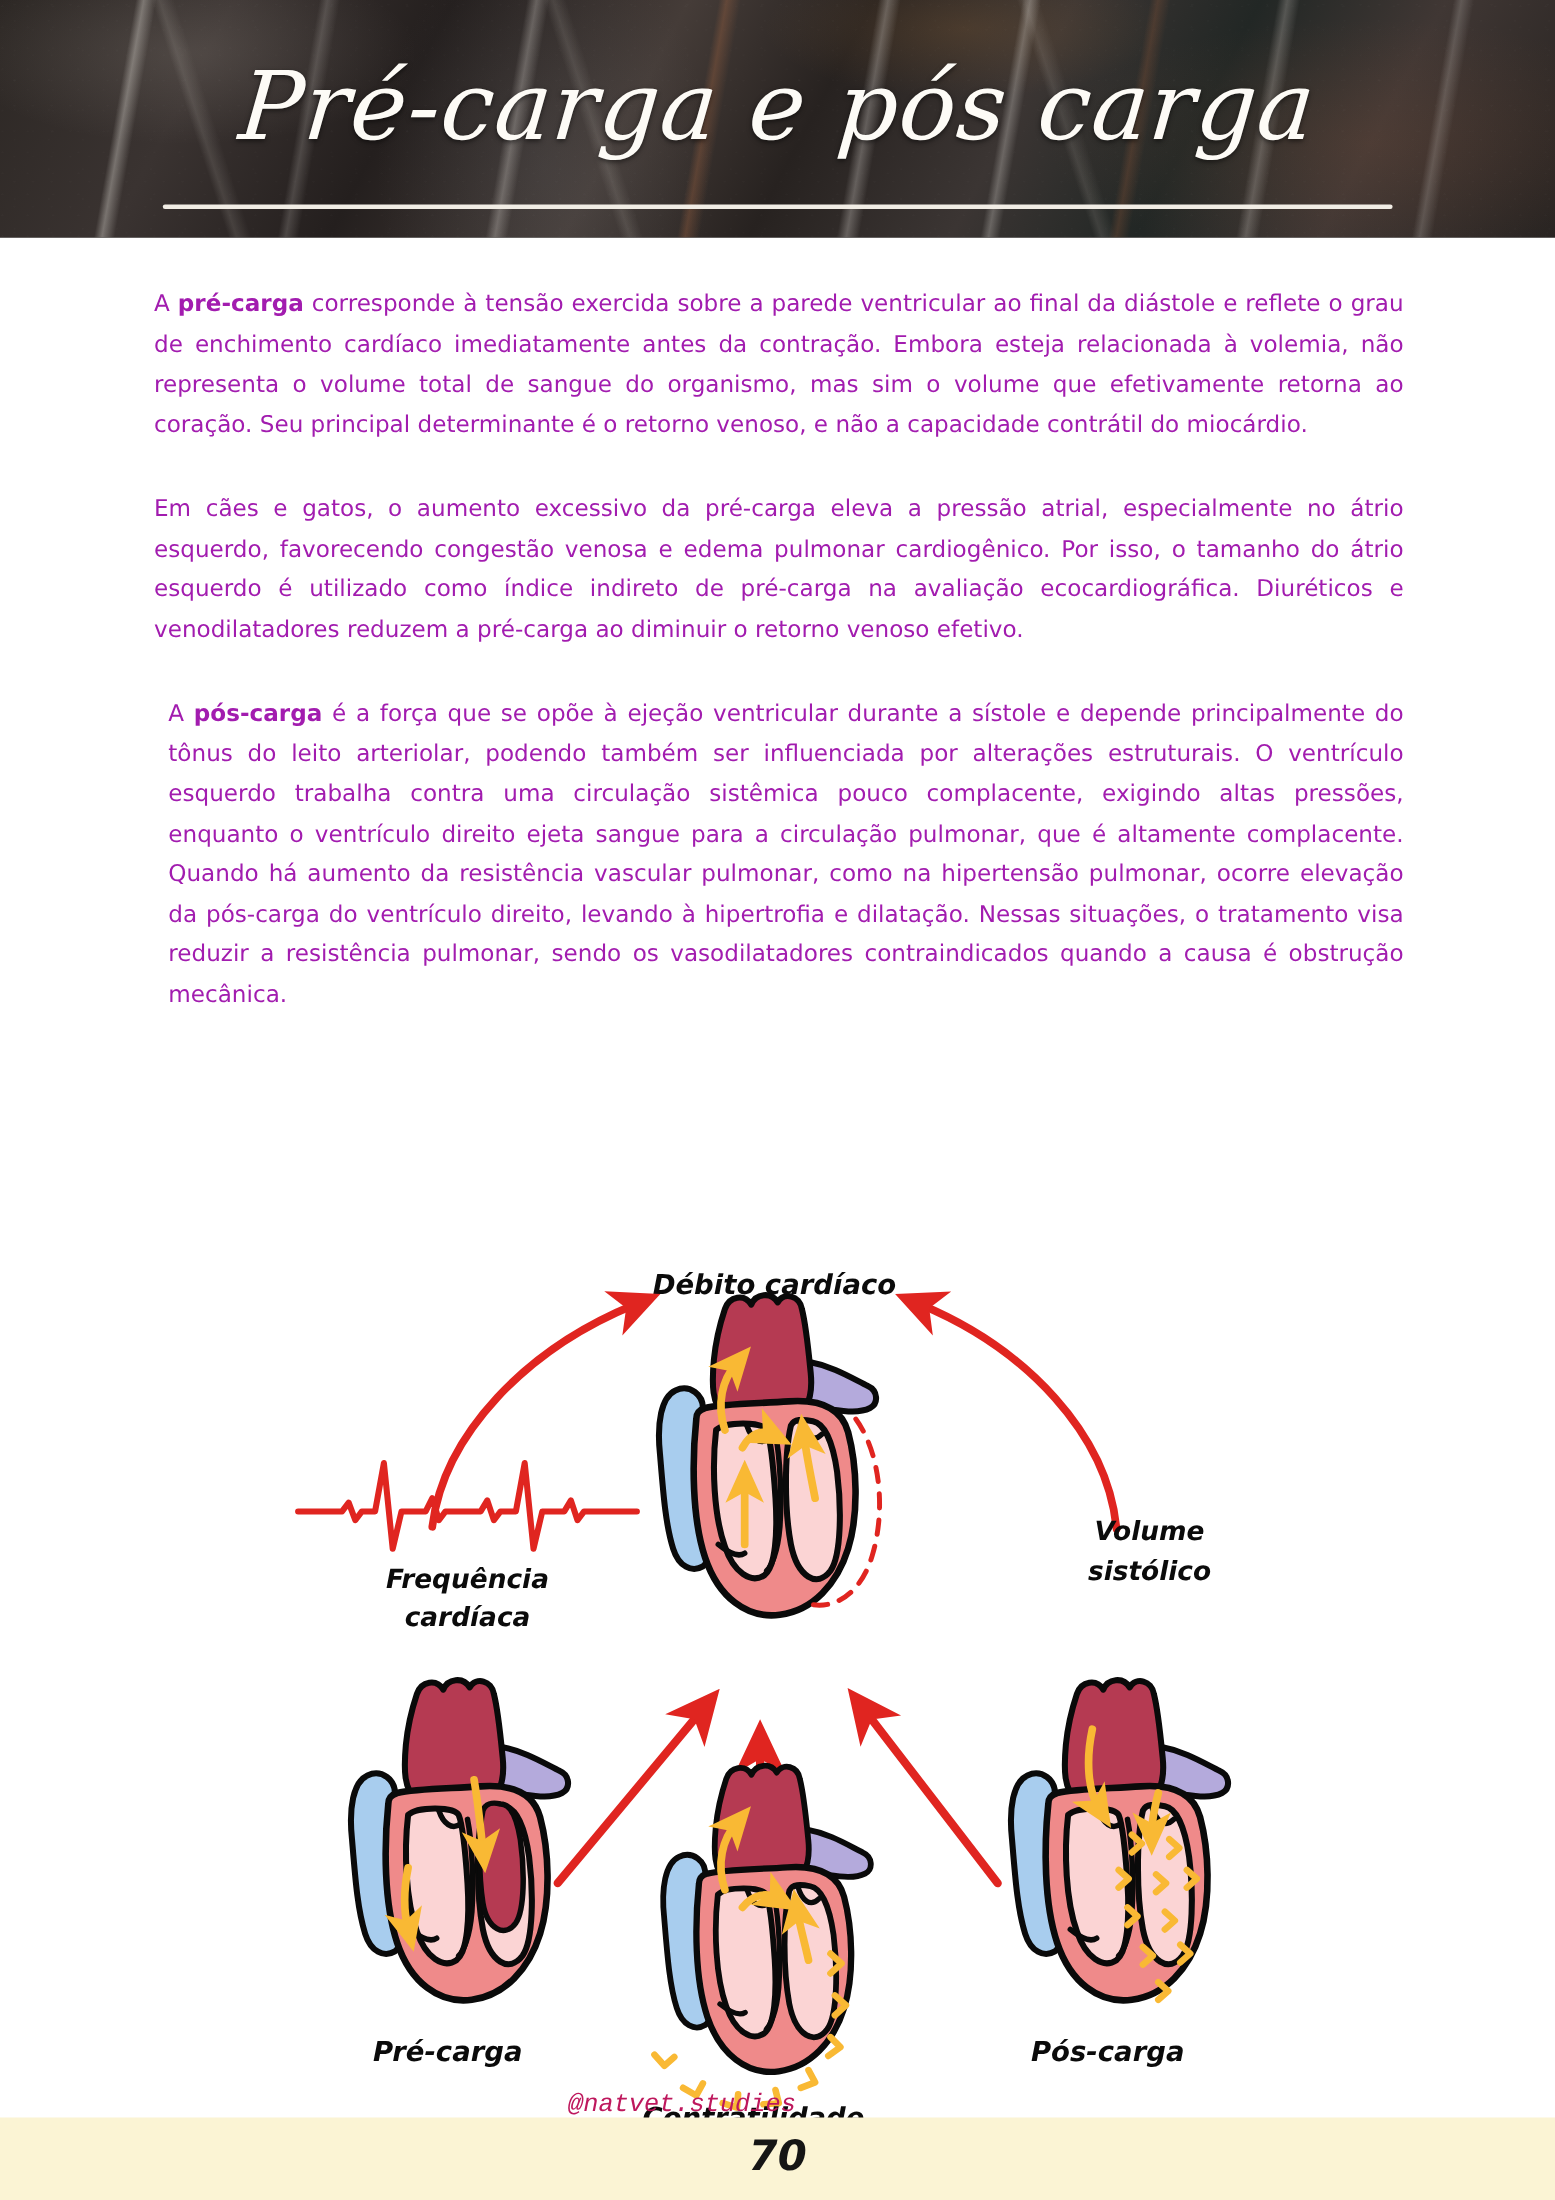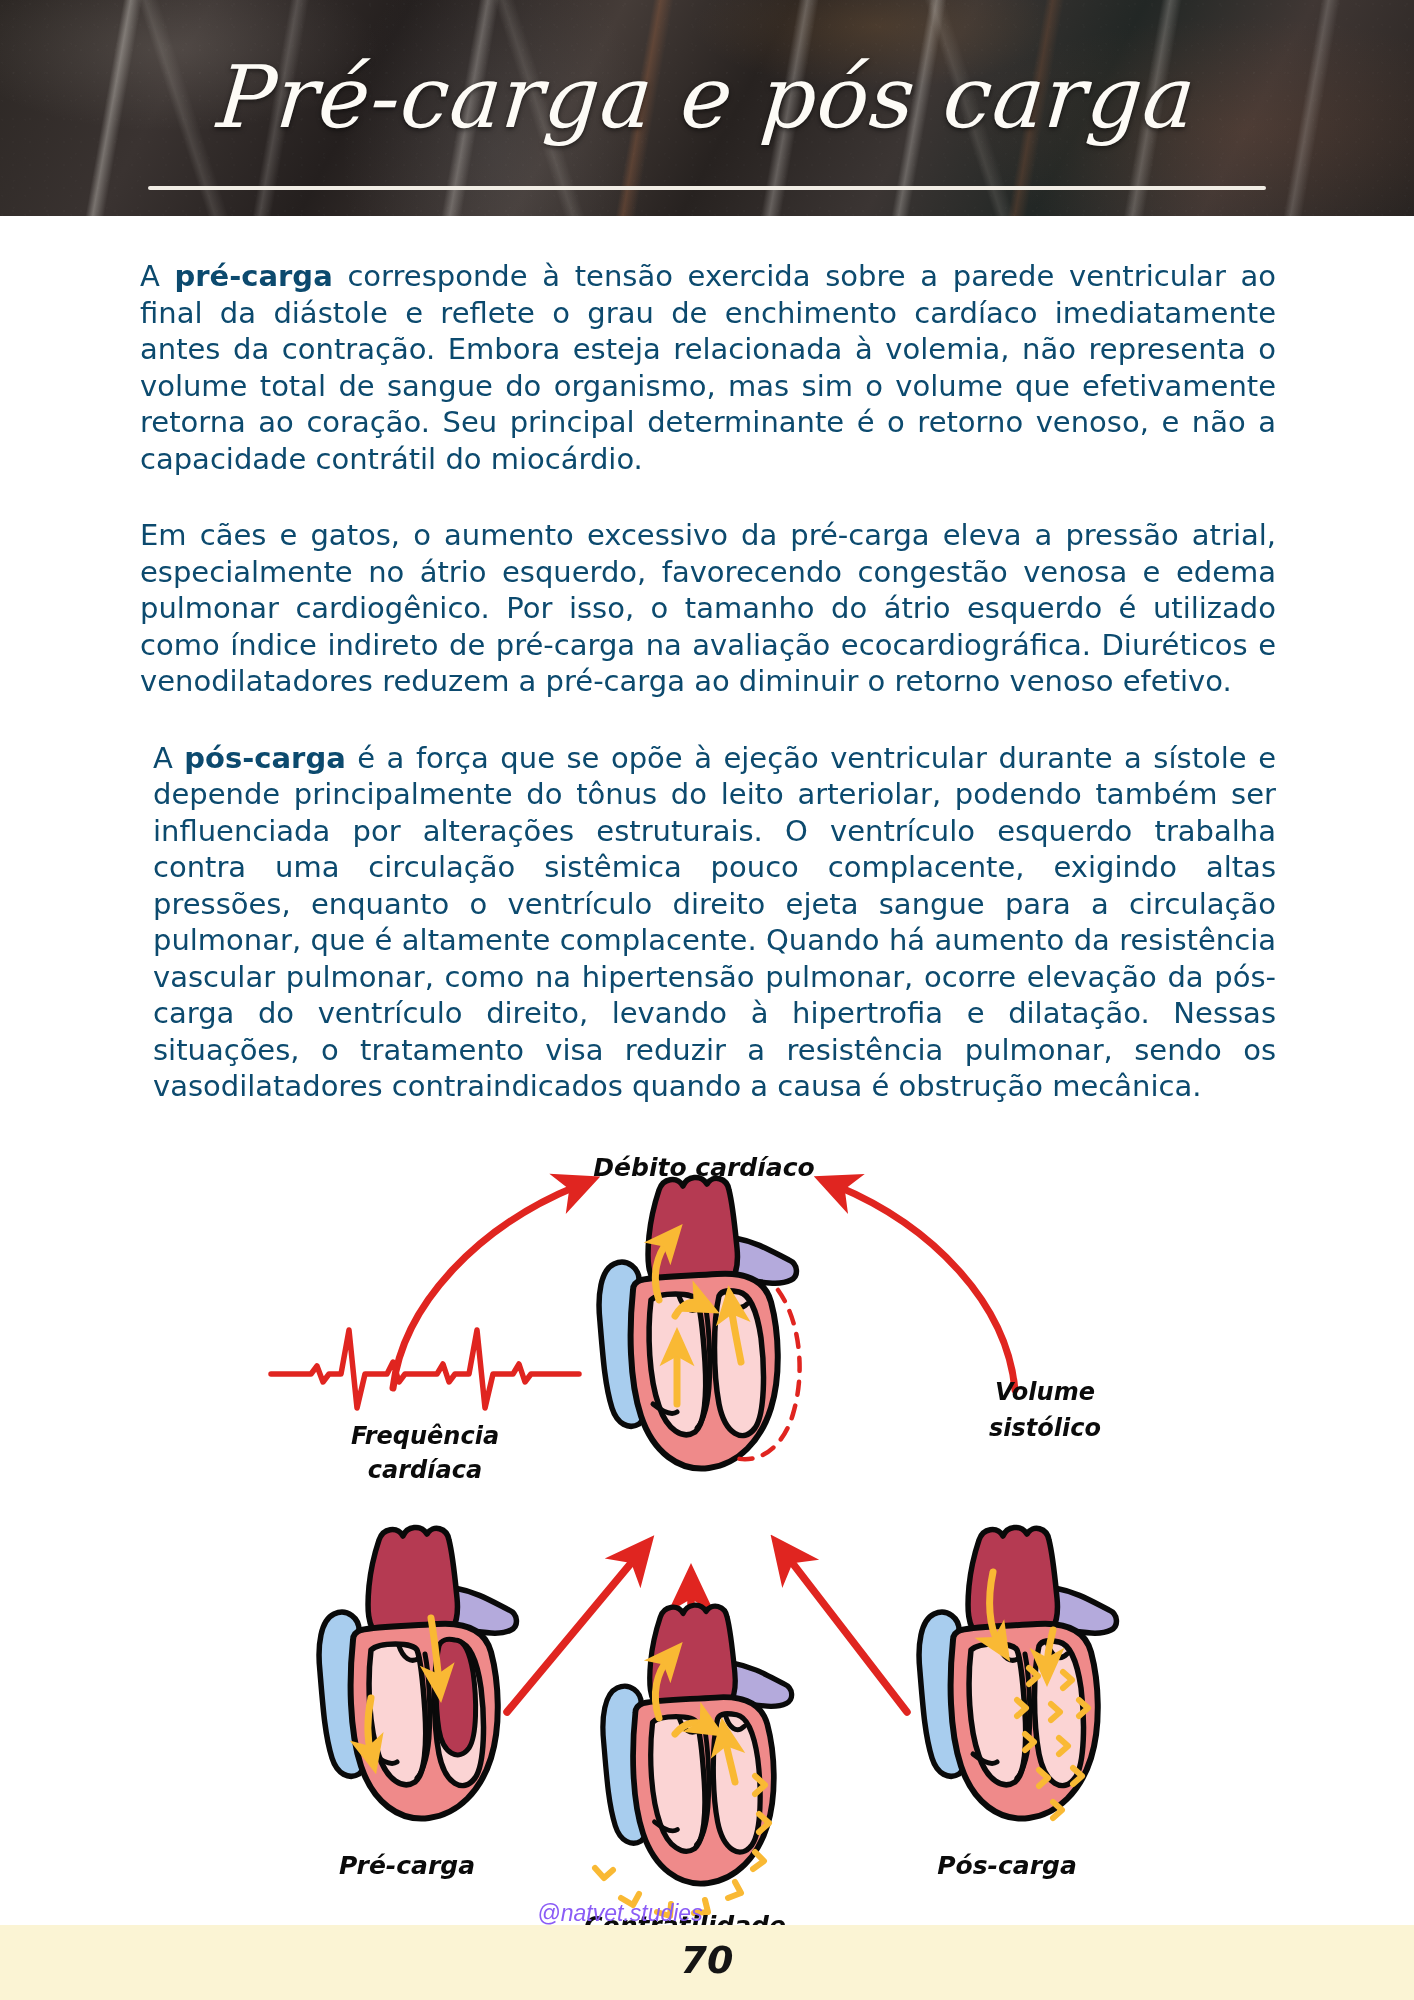--- a/index.html
+++ b/index.html
@@ -77,23 +77,23 @@
 
   
   .content{
     position:absolute;
     left:140px; top:258px;
     width:1136px;
   }
   p.para{
     margin:0 0 40px 0;
     font-family:"DejaVu Sans", sans-serif;
-    font-size:29px;
+    font-size:21px;
     line-height:36.5px;
-    color:#0c4a6e;
+    color:#a21caf;
     text-align:justify;
     text-justify:inter-word;
     hyphens:none;
   }
   p.para:last-child{ margin-bottom:0;margin-left:13px; }
   .b{ font-weight:bold; }
 
   
   .diagram{
     position:absolute;
@@ -113,24 +113,24 @@
   .dlabel.mid{ font-size:24px; }
 
   
   .footer-band{
     position:absolute; left:0; top:1925px; width:1414px; height:75px;
     background:#fbf4d4;
   }
   .handle{
     position:absolute; left:0; top:1900px; width:1240px;
     text-align:center;
-    font-family:Liberation Sans, sans-serif;
+    font-family:Liberation Mono, monospace;
     font-style:italic;
     font-size:23px;
-    color:#8b5cf6;
+    color:#be185d;
   }
   .pagenum{
     position:absolute; left:0; top:1938px; width:1414px;
     text-align:center;
     font-family:"DejaVu Sans", sans-serif;
     font-weight:bold;
     font-style:italic;
     font-size:38px;
     color:#151515;
   }

